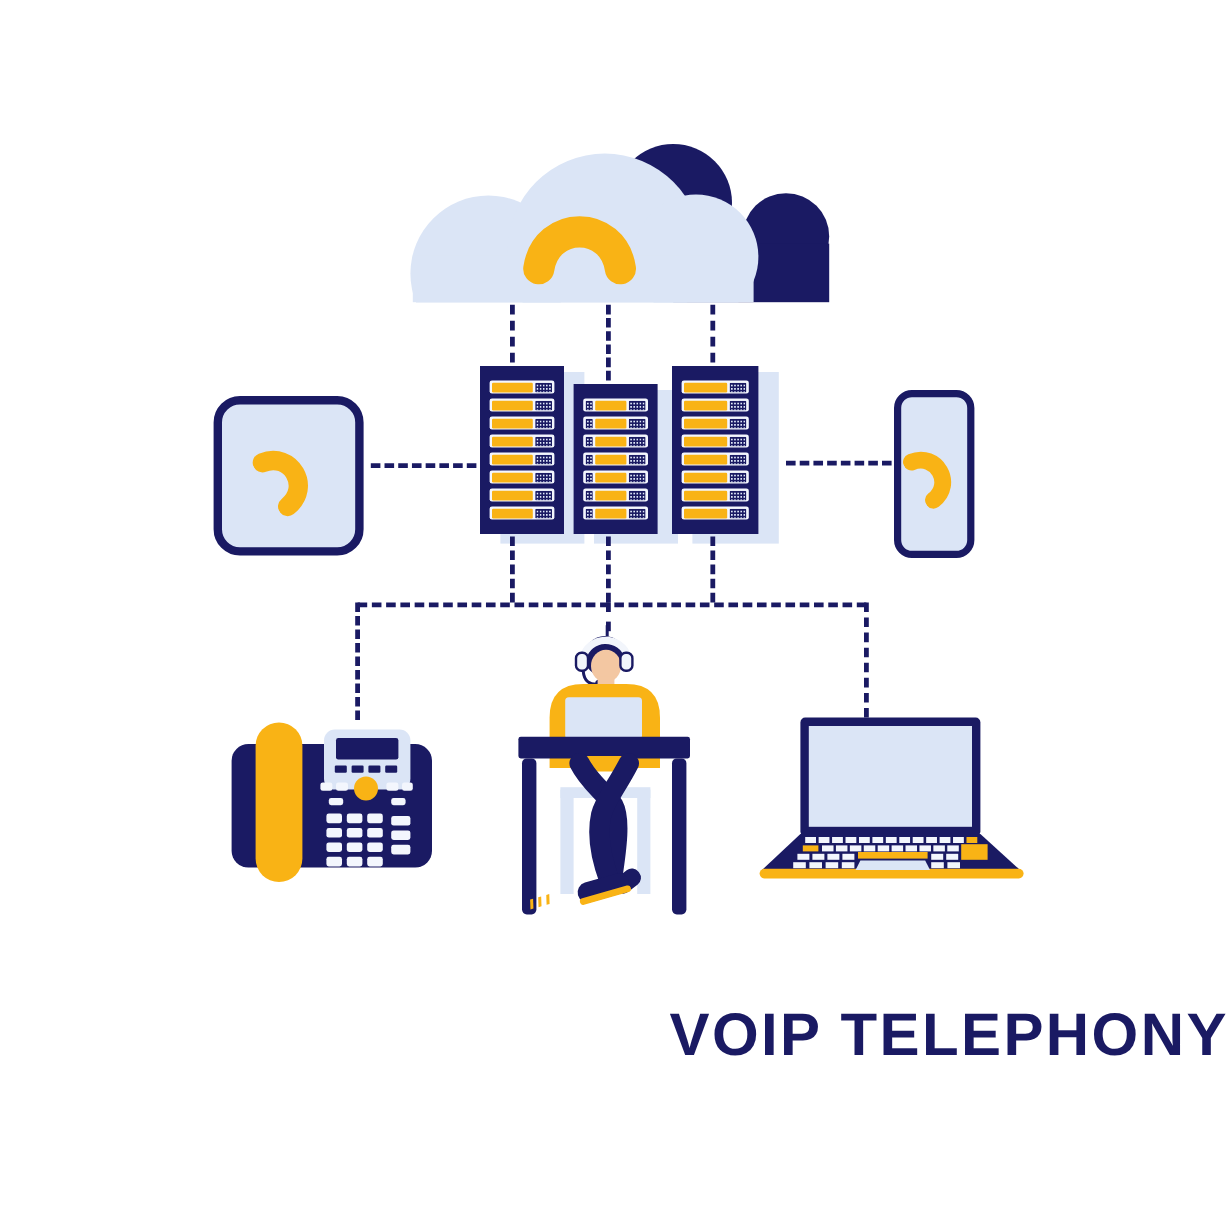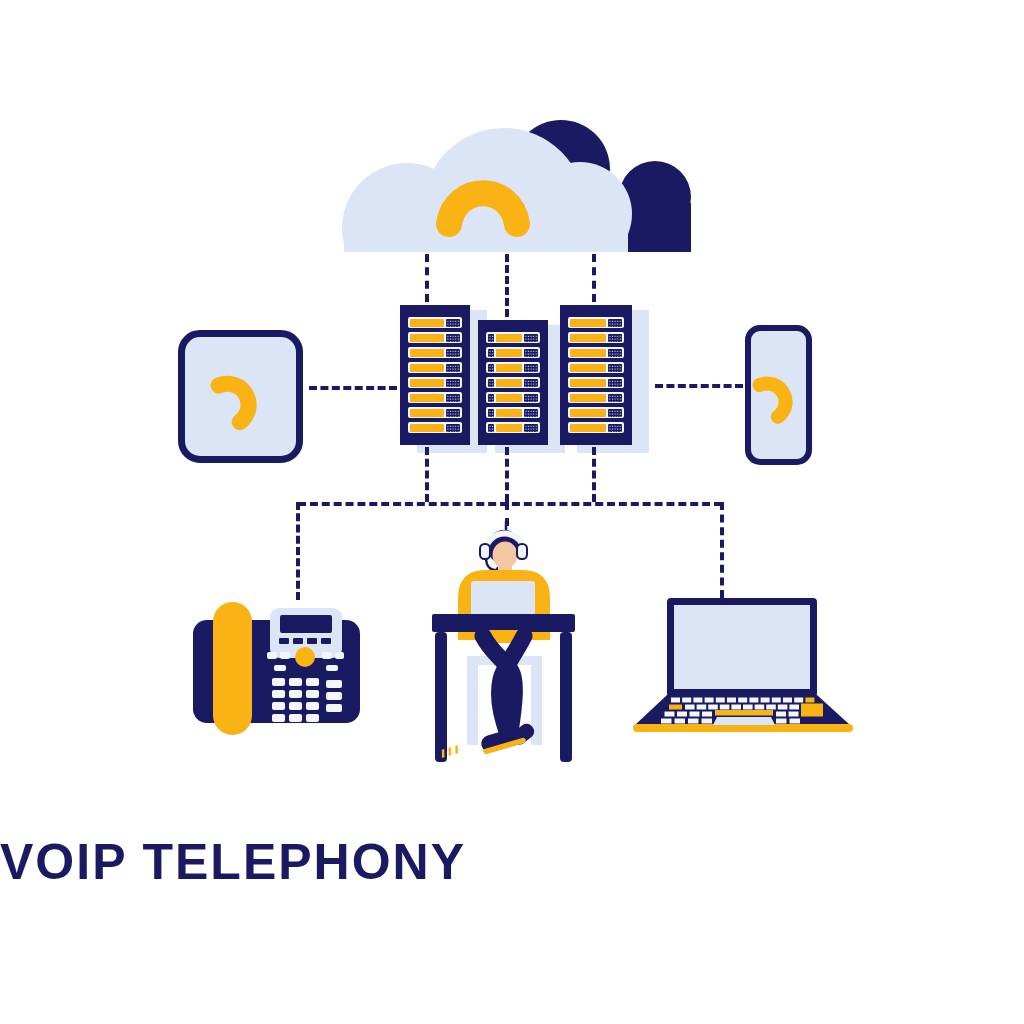--- a/index.html
+++ b/index.html
@@ -59,21 +59,21 @@
   }
   .smartphone{
     left:745px;top:325px;width:67px;height:140px;
     background:var(--light-blue);border:6px solid var(--navy);border-radius:15px;
     box-sizing:border-box;display:flex;align-items:center;justify-content:center;
   }
   .handset-rot{transform:rotate(60deg);}
 
   
   .title{
-    left:0;top:833px;width:1024px;text-align:left;
+    left:0;top:833px;width:1024px;text-align:right;
     font-size:50px;font-weight:bold;letter-spacing:2px;color:var(--navy);
   }
 </style>
 </head>
 <body>
 
 <div class="canvas">
 
   <svg width="0" height="0" style="position:absolute" aria-hidden="true">
     <defs>

